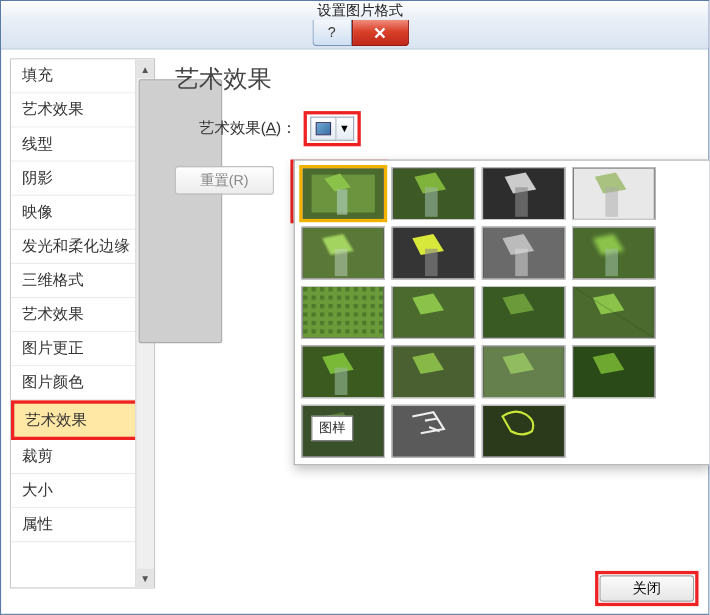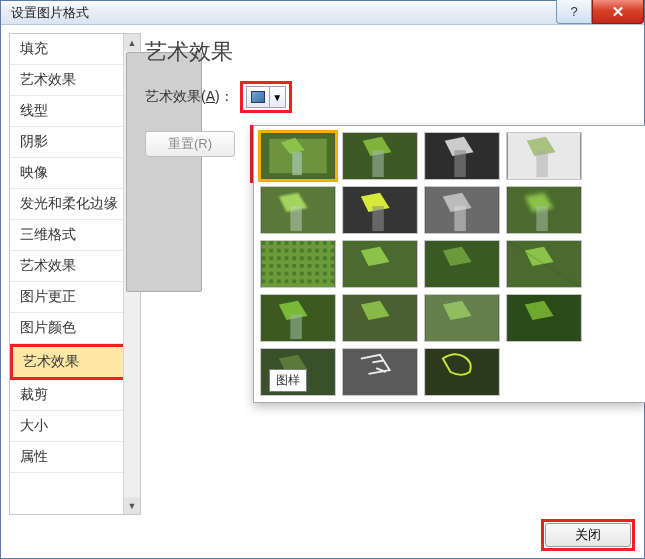--- a/index.html
+++ b/index.html
@@ -1,50 +1,50 @@
 <!DOCTYPE html>
 <html><head>
 <meta charset="utf-8">
 <style>
   * { box-sizing: border-box; margin: 0; padding: 0; font-family: "Microsoft YaHei", "SimSun", sans-serif; }
   body { background: #f0f0f0; width: 645px; height: 559px; overflow: hidden; position: relative; }
   .window { width: 645px; height: 559px; background: #fff; border: 1px solid #5a7ba8; box-shadow: 0 0 8px rgba(0,0,0,.2); }
-  .titlebar { height: 24px; background: linear-gradient(#fdfdfe,#e9eff7 40%,#d9e4f1); display: flex; align-items: center; justify-content: space-between; padding: 0 0 0 10px; border-bottom: 1px solid #b6c6de; }
+  .titlebar { height: 44px; background: linear-gradient(#fdfdfe,#e9eff7 40%,#d9e4f1); display: flex; align-items: center; justify-content: space-between; padding: 0 0 0 10px; border-bottom: 1px solid #b6c6de; flex-direction: column; }
   .titlebar-text { font-size: 13px; color: #222; }
   .titlebar-buttons { display: flex; height: 100%; }
   .tb-btn { width: 36px; height: 24px; margin-top: -1px; display:flex;align-items:center;justify-content:center; font-size:13px; color:#333; border:1px solid #7a94b8; border-top:none; background: linear-gradient(#f4f7fb,#cfe0f2); }
   .tb-btn.help { border-radius: 0 0 0 4px; }
   .tb-btn.close { width: 52px; background: linear-gradient(#f18f80,#d9412a 45%,#c0281a); color:#fff; border:1px solid #8f1b10; border-top:none; border-radius: 0 0 4px 0; font-size:15px; font-weight:bold; }
-  .body { display:flex; height: 490px; padding: 8px 8px 0 8px; gap:2px; }
+  .body { display:flex; height: 490px; padding: 8px 8px 0 8px; gap:16px; }
   .sidebar-wrap { width: 132px; border:1px solid #c9c9c9; background:#fff; display:flex; flex-direction:column; position:relative;}
   .sidebar { flex:1; overflow:hidden; }
   .side-item { padding: 6px 10px; font-size: 14px; color:#333; border-bottom:1px solid #e9e9e9; cursor:pointer; background:#fff; }
   .side-item.selected { background:#ffe8a6; }
   .red-box { border:3px solid #e22; }
   .sidebar-scroll { position:absolute; right:0; top:0; bottom:0; width:17px; background:#efefef; border-left:1px solid #d6d6d6; }
   .sidebar-scroll .up,.sidebar-scroll .down{height:17px;background:#e4e4e4;display:flex;align-items:center;justify-content:center;font-size:9px;color:#555;}
   .sidebar-scroll .thumb{position:absolute;left:2px;right:2px;top:18px;height:240px;background:#cfcfcf;border:1px solid #aaa;border-radius:2px;}
   .main { flex:1; position:relative; }
   .main-title { font-size: 22px; color:#444; margin: 4px 0 14px 2px; }
   .effect-row { display:flex; align-items:center; gap:6px; margin-left:2px;}
-  .effect-label { font-size:14px; color:#333; }
+  .effect-label { font-size:14px; color:#333;margin-left:22px; }
   .effect-label u{text-decoration:underline;}
   .dropdown-wrap{ border:3px solid #e22; padding:2px 3px; display:flex; align-items:center;}
   .dd-btn{ width:24px; height:22px; border:1px solid #9aa7b7; background:linear-gradient(#fff,#e4ecf4); display:flex;align-items:center;justify-content:center;}
   .dd-btn span{display:block;width:14px;height:12px;background:linear-gradient(135deg,#6fa8d8,#3a73a2);border:1px solid #336; }
   .dd-arrow{ width:16px;height:22px;border:1px solid #9aa7b7;border-left:none;background:linear-gradient(#fff,#e4ecf4);display:flex;align-items:center;justify-content:center;font-size:10px;}
   .reset-btn{ margin-top:18px; margin-left:2px; width:90px; height:26px; border:1px solid #bfbfbf; background:linear-gradient(#fefefe,#ececec); color:#888; font-size:13px; border-radius:3px;}
   .gallery{ position:absolute; top:92px; left:110px; right:-10px; background:#fff; border:1px solid #a9a9a9; box-shadow:0 4px 10px rgba(0,0,0,.25); padding:6px 4px 6px 6px; display:flex; flex-wrap:wrap; gap:6px; }
   .thumb{ width:76px; height:48px; border:1px solid #c7c7c7; position:relative; overflow:hidden; background:#555;}
   .thumb.sel{ outline:3px solid #f2b200; outline-offset:-1px;}
   .thumb svg{width:100%;height:100%;display:block;}
   .thumb-row1-redbox{position:absolute; top:92px; left:107px; width:88px; height:58px; border:3px solid #e22; pointer-events:none;}
   .tuyang-wrap{position:relative;}
   .tuyang-redbox{position:absolute;inset:-4px;border:3px solid #e22;pointer-events:none;}
-  .tuyang-label{position:absolute;left:8px;top:20px;background:#fff;border:1px solid #7e7e7e;padding:2px 6px;font-size:12px;color:#333;}
+  .tuyang-label{position:absolute;left:8px;top:9px;background:#fff;border:1px solid #7e7e7e;padding:2px 6px;font-size:12px;color:#333;}
   .footer{ position:absolute; right:10px; bottom:8px;border-radius:10px; }
   .close-btn-wrap{ border:3px solid #e22; padding:1px; }
   .close-btn{ width:86px; height:24px; border:1px solid #9f9f9f; background:linear-gradient(#fbfbfb,#e6e6e6); font-size:13px; border-radius:3px;}
   .watermark{position:absolute;right:12px;bottom:38px;color:#fff;opacity:.25;font-size:20px;font-style:italic;pointer-events:none;}
 </style>
 </head>
 <body>
 
 <div class="window">
   <div class="titlebar">

